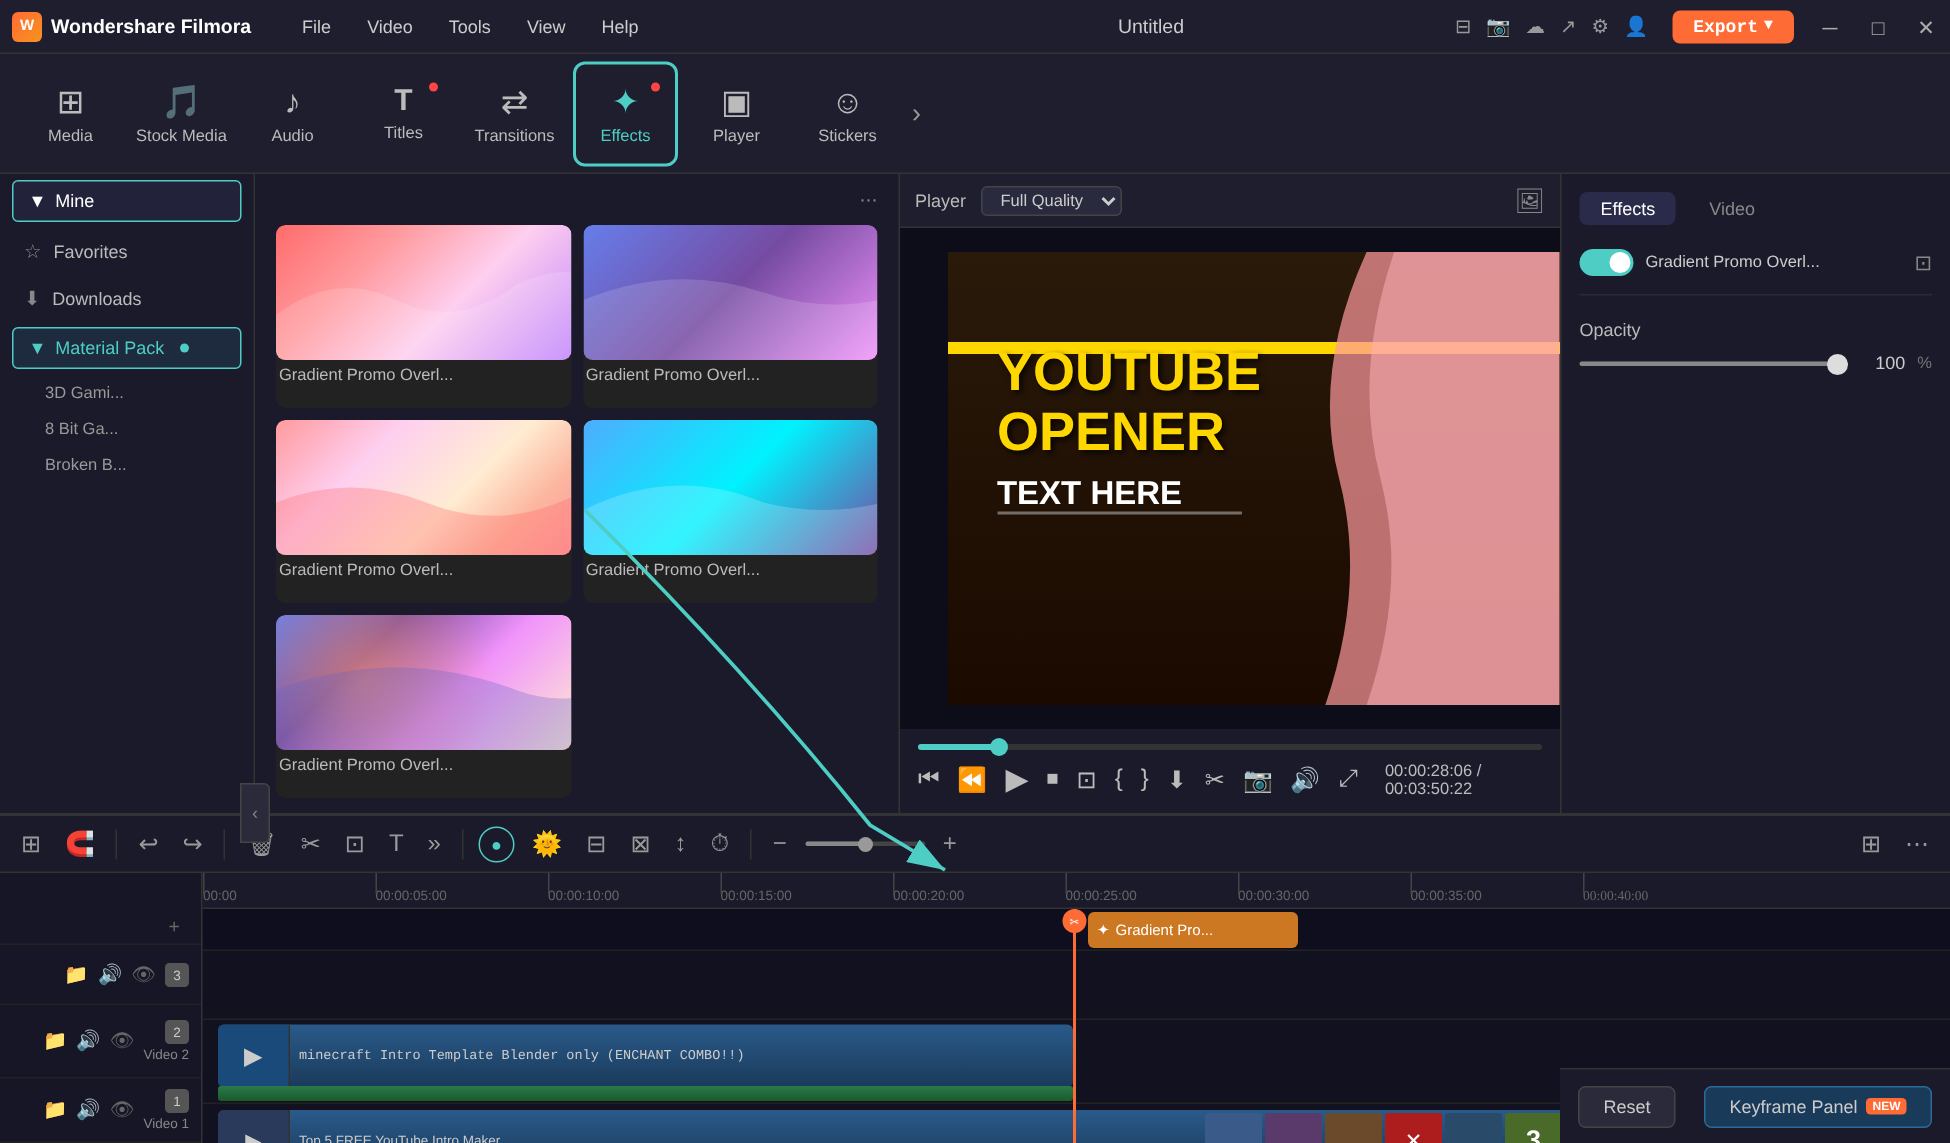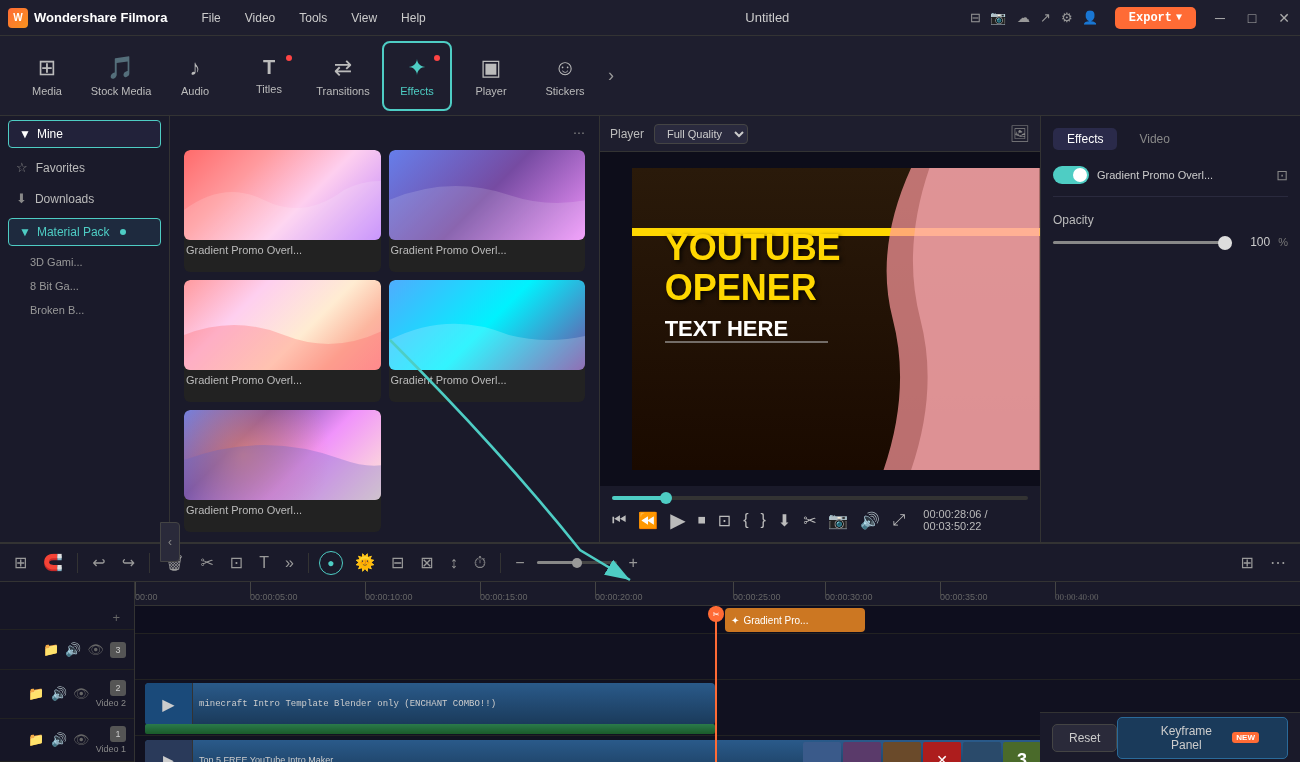--- a/index.html
+++ b/index.html
@@ -132,21 +132,21 @@
     .track-row.fx-track { height: 28px; background: #0e0e1e; }
     .timeline-clip { position: absolute; top: 4px; height: 36px; border-radius: 4px; overflow: hidden; cursor: pointer; }
     .timeline-clip.fx-clip { top: 2px; height: 24px; background: #cc7722; display: flex; align-items: center; padding: 0 6px; font-size: 10px; color: #fff; gap: 4px; border-radius: 4px; }
     .timeline-clip.video-clip { background: linear-gradient(180deg, #2a5a8a 0%, #1a3a5a 100%); top: 4px; }
     .playhead { position: absolute; top: 0; bottom: 0; width: 2px; background: #ff6b35; z-index: 20; left: 580px; }
     .playhead-top { width: 16px; height: 16px; background: #ff6b35; border-radius: 50%; position: absolute; top: 0; left: -7px; display: flex; align-items: center; justify-content: center; color: white; font-size: 8px; }
 
     
     #bottom-right-btns { position: absolute; bottom: 0; right: 0; width: 260px; height: 50px; background: #1a1a2a; display: flex; align-items: center; justify-content: space-between; padding: 0 12px; border-top: 1px solid #333; }
     #bottom-right-btns .reset-btn { background: #2a2a3a; color: #ccc; border: 1px solid #444; padding: 6px 16px; border-radius: 5px; cursor: pointer; font-size: 12px; }
-    #bottom-right-btns .keyframe-btn { background: #1a3a5a; color: #ccc; border: 1px solid #2a6a9a; padding: 6px 28px; border-radius: 5px; cursor: pointer; font-size: 12px; display: flex; align-items: center; gap: 6px; justify-content: center; }
+    #bottom-right-btns .keyframe-btn { background: #1a3a5a; color: #ccc; border: 1px solid #2a6a9a; padding: 6px 16px; border-radius: 5px; cursor: pointer; font-size: 12px; display: flex; align-items: center; gap: 6px; justify-content: center; }
     #bottom-right-btns .new-badge { background: #ff6b35; color: white; font-size: 8px; padding: 1px 4px; border-radius: 3px; font-weight: bold; }
 
     
     .zoom-controls { display: flex; align-items: center; gap: 4px; }
     .zoom-track { width: 80px; height: 3px; background: #444; border-radius: 2px; position: relative; }
     .zoom-fill { height: 100%; background: #888; width: 50%; border-radius: 2px; }
     .zoom-thumb-dot { width: 10px; height: 10px; background: #999; border-radius: 50%; position: absolute; top: -3px; left: 50%; transform: translateX(-50%); }
   </style>
 </head>
 <body>
@@ -470,21 +470,21 @@
           </div>
         <div class="time-mark" style="left:230px;">
             <span>00:00:10:00</span>
           </div>
         <div class="time-mark" style="left:345px;">
             <span>00:00:15:00</span>
           </div>
         <div class="time-mark" style="left:460px;">
             <span>00:00:20:00</span>
           </div>
-        <div class="time-mark" style="left:598px;">
+        <div class="time-mark" style="left:575px;">
             <span>00:00:25:00</span>
           </div>
         <div class="time-mark" style="left:690px;">
             <span>00:00:30:00</span>
           </div>
         <div class="time-mark" style="left:805px;">
             <span>00:00:35:00</span>
           </div>
         <div class="time-mark" style="left:920px;font-family:Liberation Serif, serif;">
             <span>00:00:40:00</span>

